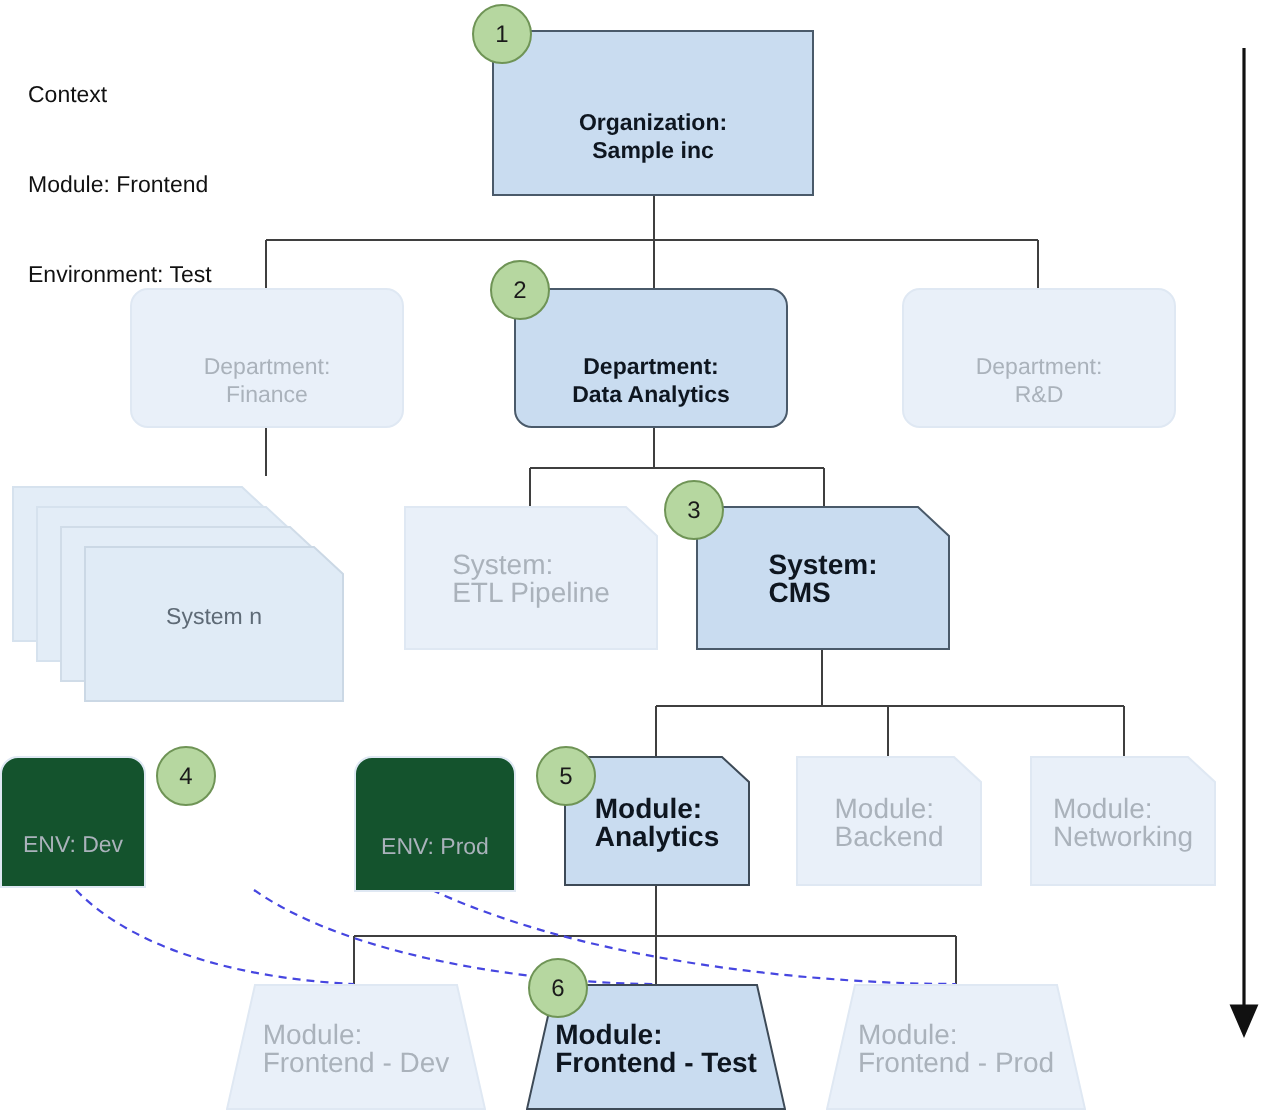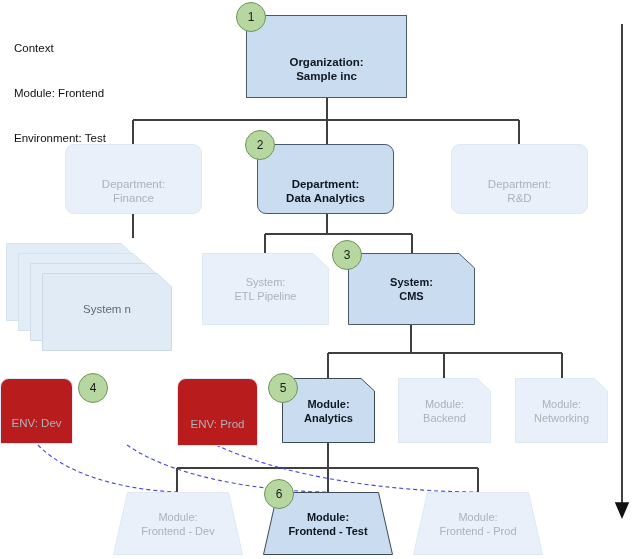--- a/index.html
+++ b/index.html
@@ -24,27 +24,27 @@
 
   
   .rect{border:1px solid #4a5a6a;background:#c9dcf0;}
 
   
   .dept{border:1px solid #4a5a6a;background:#c9dcf0;border-radius:9px;}
   .dept.faded{border:1px solid #dfe8f3;background:#e9f0f9;}
 
   
   .env{border:1px solid #3d4a57;background:#c9dcf0;border-radius:9px 9px 0 0;}
-  .env.faded{border:1px solid #dfe8f3;background:#b91c1c;border-radius:9px 9px 0 0;align-items:center;}
+  .env.faded{border:1px solid #dfe8f3;background:#14532d;border-radius:9px 9px 0 0;align-items:center;}
 
   
   .shape{position:absolute;}
   .shape svg{position:absolute;left:0;top:0;}
   .shape .cap{position:absolute;left:0;top:0;right:0;bottom:0;display:flex;align-items:center;
-              justify-content:center;text-align:center;font-size:11px;line-height:14px;}
+              justify-content:center;font-size:14px;line-height:14px;}
 
   
   .badge{position:absolute;width:28px;height:28px;border-radius:50%;
          background:#b6d7a0;border:1px solid #6f9456;color:#1a1a1a;
          display:flex;align-items:center;justify-content:center;
          font-size:12px;line-height:1;z-index:40;}
 
   
   #sysstack{position:absolute;left:6px;top:243px;width:165px;height:112px;}
   #sysstack .card{position:absolute;}

